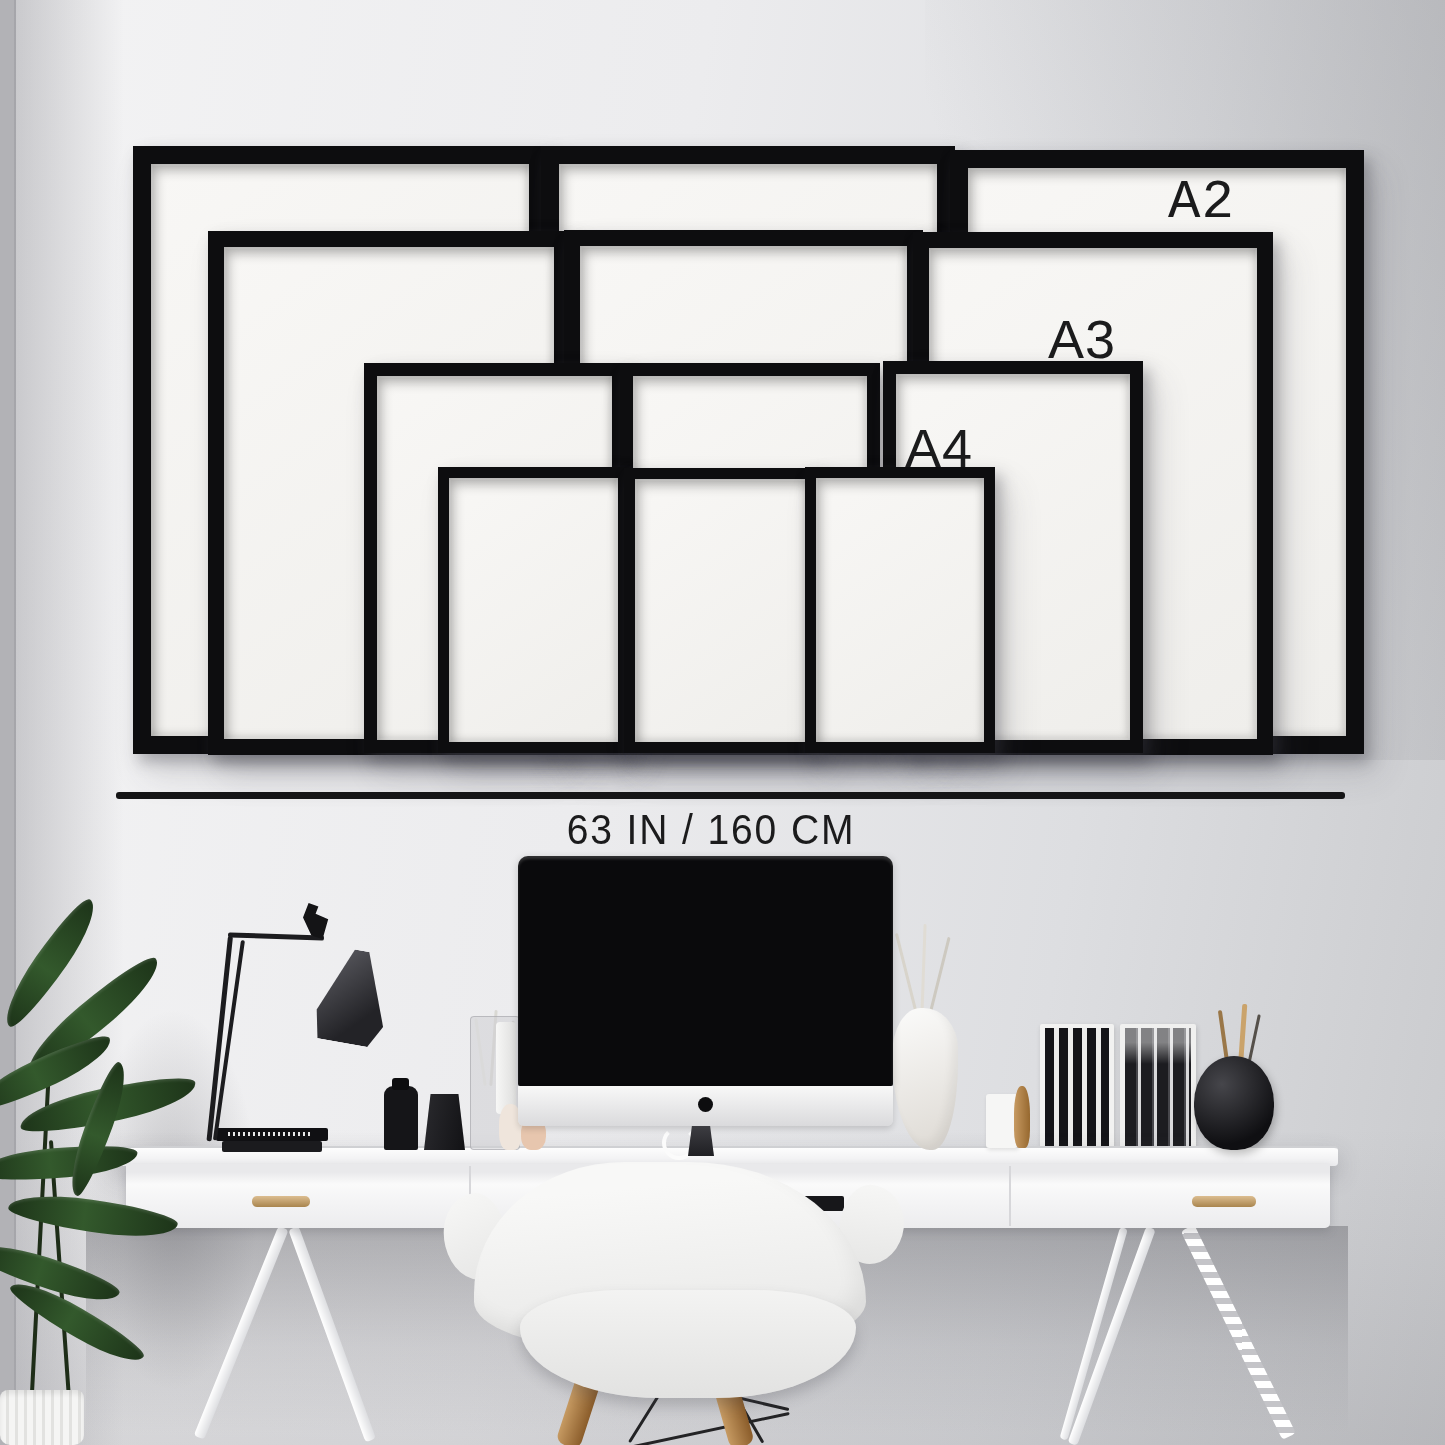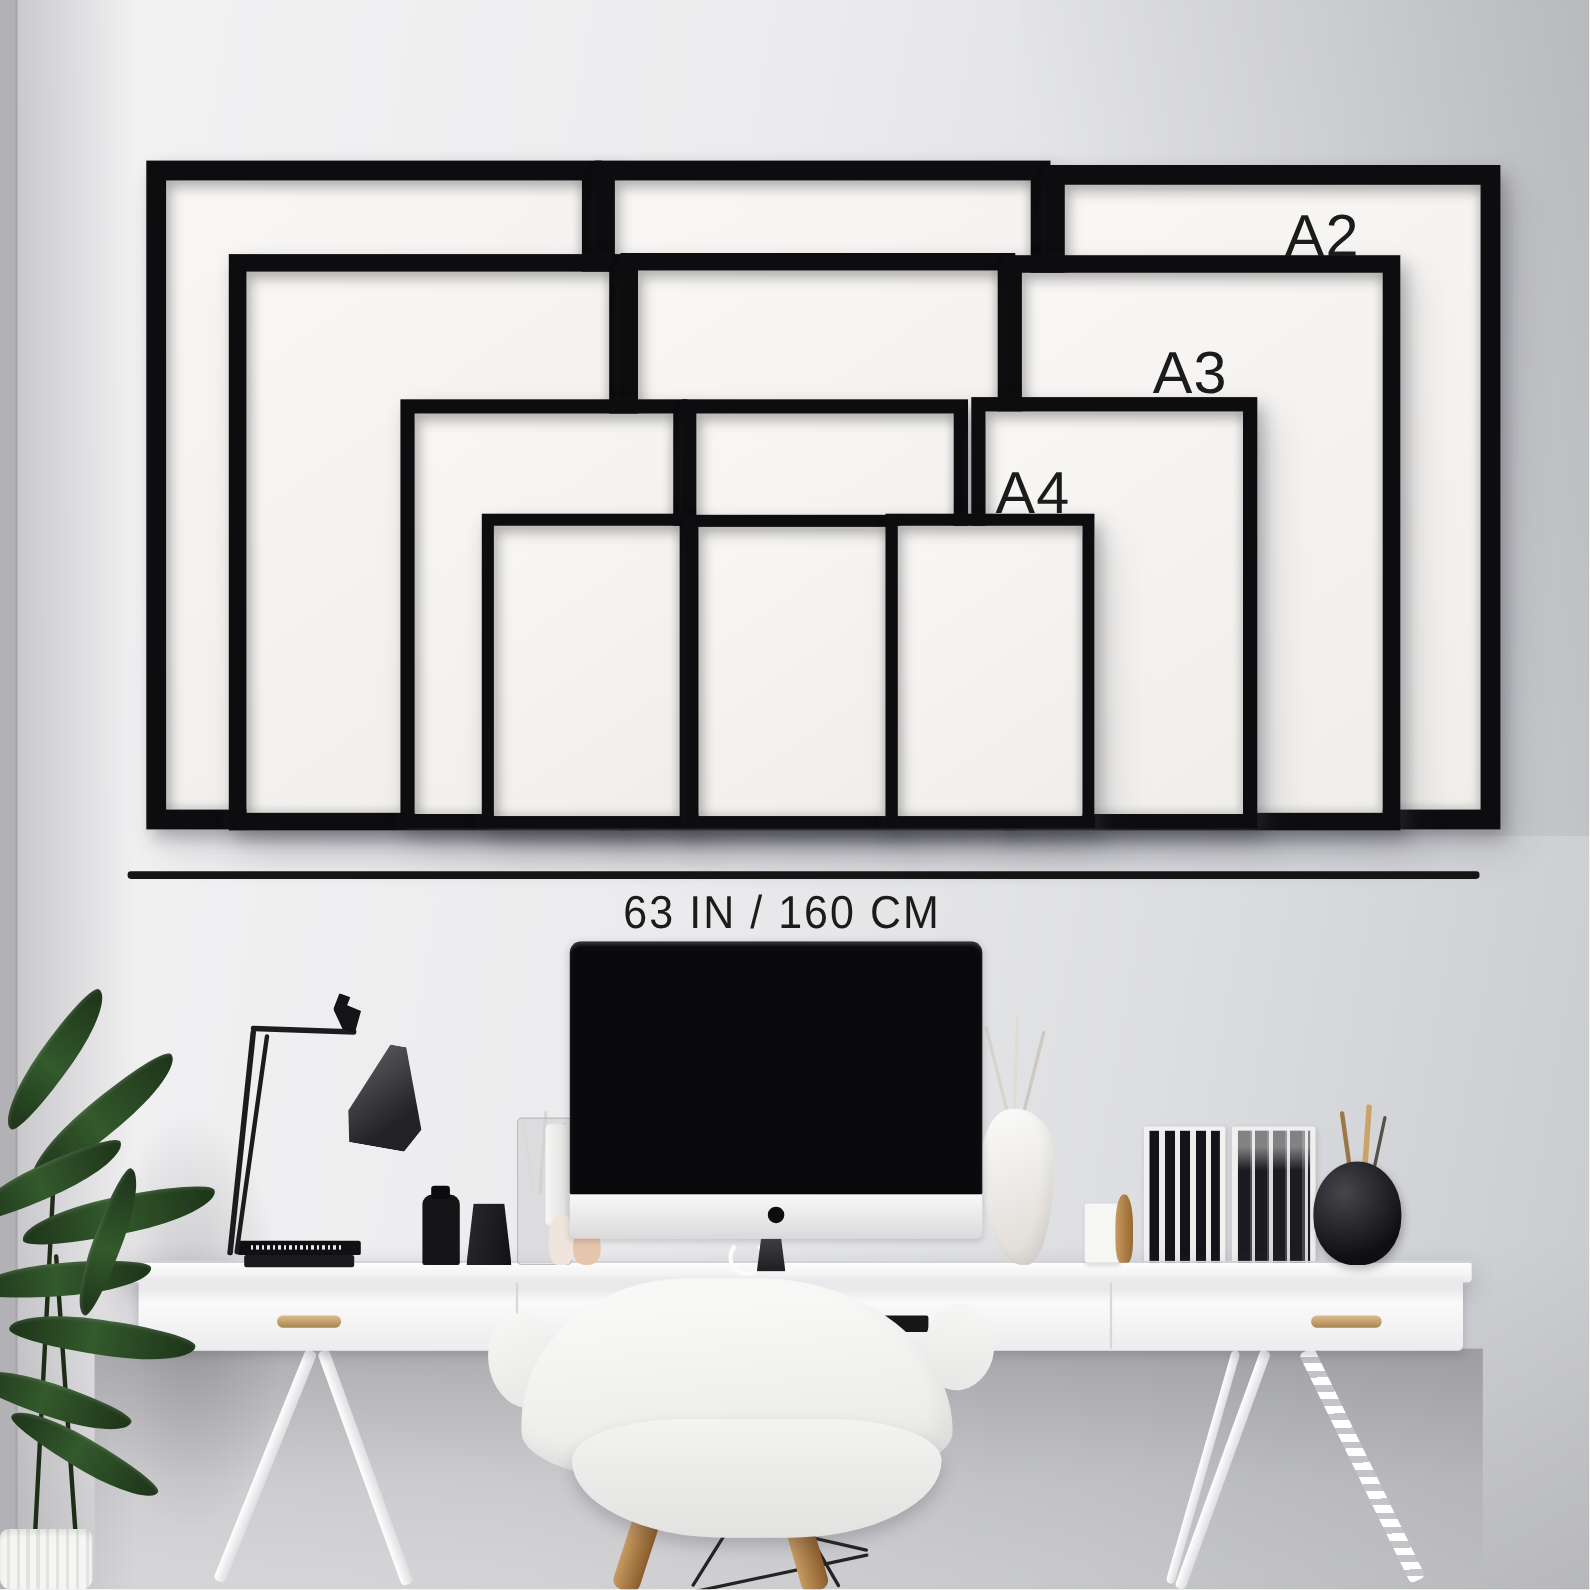--- a/index.html
+++ b/index.html
@@ -141,21 +141,21 @@
   <div class="frame za2" style="left:913px;top:232px;width:328px;height:491px;"></div>
 
   <div class="frame za3" style="left:364px;top:363px;width:235px;height:364px;"></div>
   <div class="frame za3" style="left:620px;top:363px;width:234px;height:364px;"></div>
   <div class="frame za3" style="left:883px;top:361px;width:234px;height:366px;"></div>
 
   <div class="frame za4" style="left:438px;top:467px;width:169px;height:264px;"></div>
   <div class="frame za4" style="left:624px;top:468px;width:172px;height:263px;"></div>
   <div class="frame za4" style="left:805px;top:467px;width:168px;height:264px;"></div>
 
-  <div class="size-label" style="left:1168px;top:184px;font-size:54px;">A2</div>
+  <div class="size-label" style="left:1168px;top:172px;font-size:54px;font-family:Liberation Mono, monospace;">A2</div>
   <div class="size-label" style="left:1048px;top:308px;font-size:54px;text-align:center;">A3</div>
   <div class="size-label" style="left:905px;top:417px;font-size:54px;">A4</div>
 
   <div class="abs ruler"></div>
   <div class="abs ruler-label">63 IN / 160 CM</div>
 
   <div class="abs under-desk-shadow"></div>
 
   <div class="abs desk-leg" style="left:278px;top:1228px;width:11px;height:226px;transform:rotate(22deg);transform-origin:top center;"></div>
   <div class="abs desk-leg" style="left:288px;top:1228px;width:11px;height:226px;transform:rotate(-20deg);transform-origin:top center;"></div>

